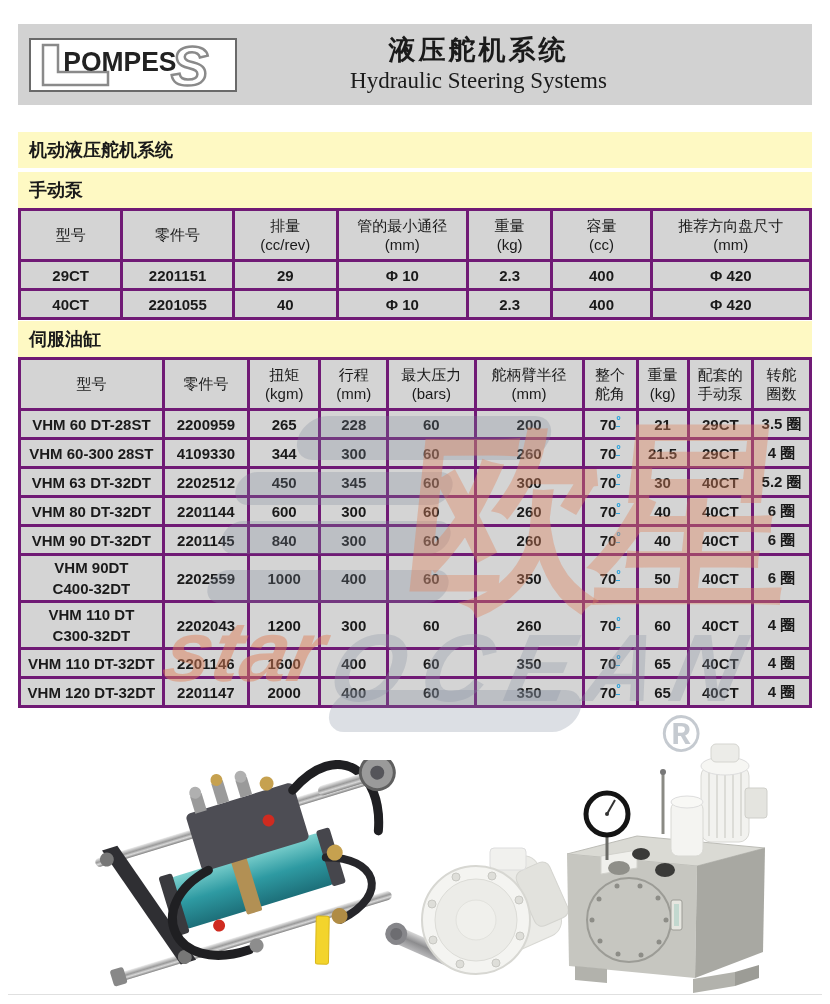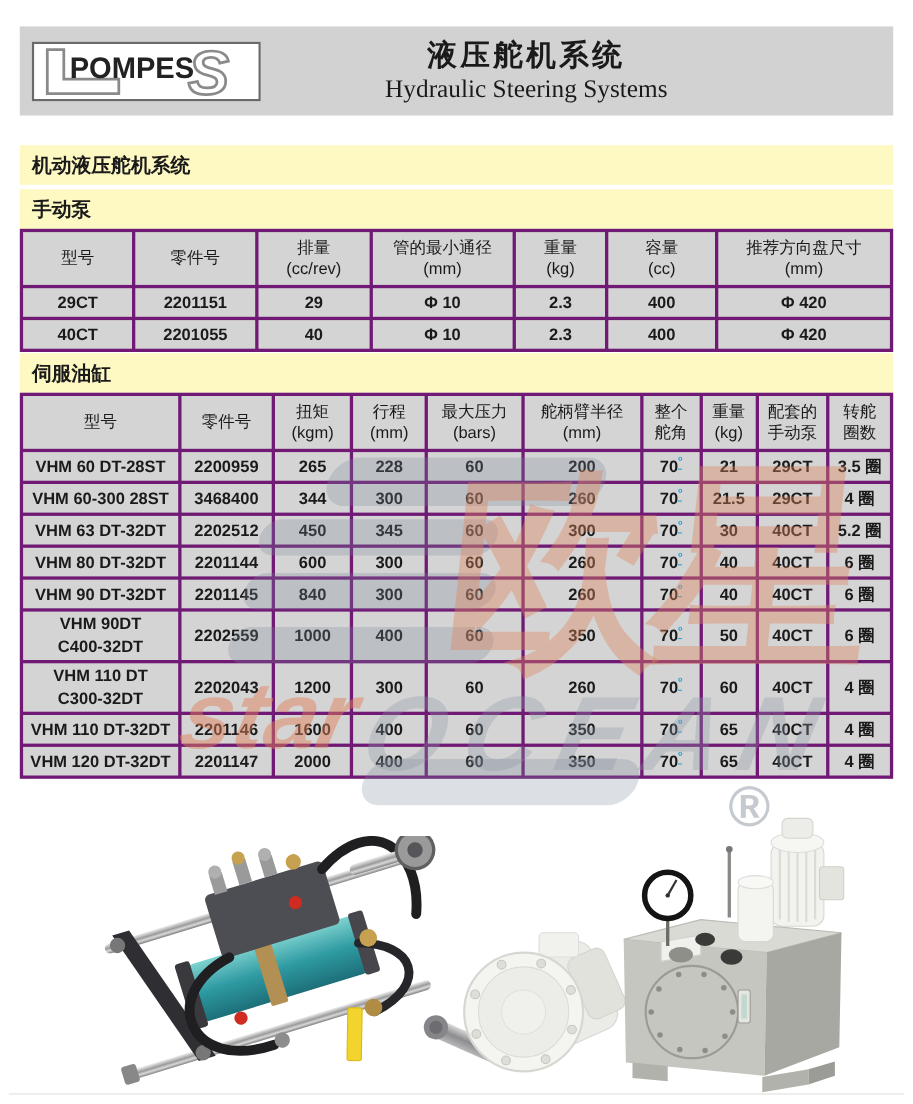--- a/index.html
+++ b/index.html
@@ -205,21 +205,21 @@
       <td><span>70</span><sup class="deg">º</sup></td>
       <td>21</td>
       <td>29CT</td>
       <td>3.5 圈</td>
     </tr>
     <tr>
       <td>
             <span class="m1">VHM 60-300 28ST</span>
             <span class="m2"></span>
           </td>
-      <td>3468400</td>
+      <td>4109330</td>
       <td>344</td>
       <td>300</td>
       <td>60</td>
       <td>260</td>
       <td><span>70</span><sup class="deg">º</sup></td>
       <td>21.5</td>
       <td>29CT</td>
       <td>4 圈</td>
     </tr>
     <tr>

